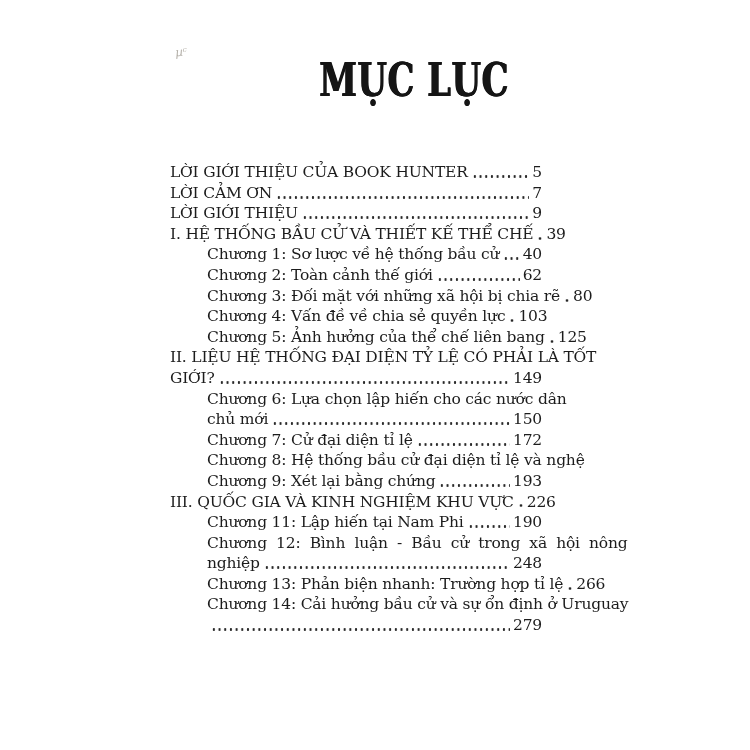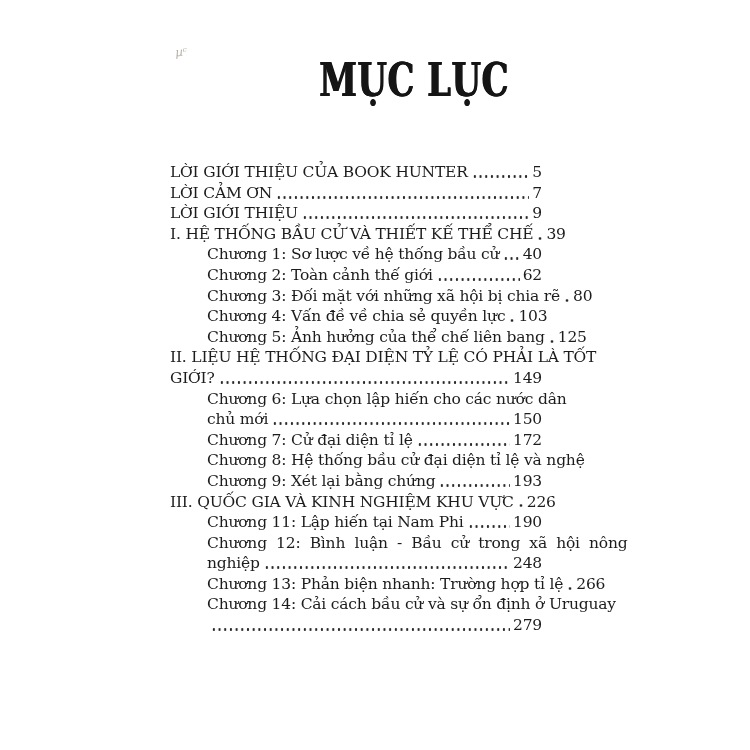--- a/index.html
+++ b/index.html
@@ -176,21 +176,21 @@
         <span class="entry-text">nghiệp</span>
         <span class="leader"></span>
         <span class="page-num">248</span>
       </div>
       <div class="toc-row ind1">
         <span class="entry-text">Chương 13: Phản biện nhanh: Trường hợp tỉ lệ</span>
         <span class="leader"></span>
         <span class="page-num">266</span>
       </div>
       <div class="toc-row ind1">
-        <span class="entry-text">Chương 14: Cải cách bầu cử và sự ổn định ở Uruguay</span>
+        <span class="entry-text">Chương 14: Cải hưởng bầu cử và sự ổn định ở Uruguay</span>
       </div>
       <div class="toc-row ind1">
         <span class="entry-text"></span>
         <span class="leader"></span>
         <span class="page-num">279</span>
       </div>
     </div>
 </div>
 
 </body></html>

